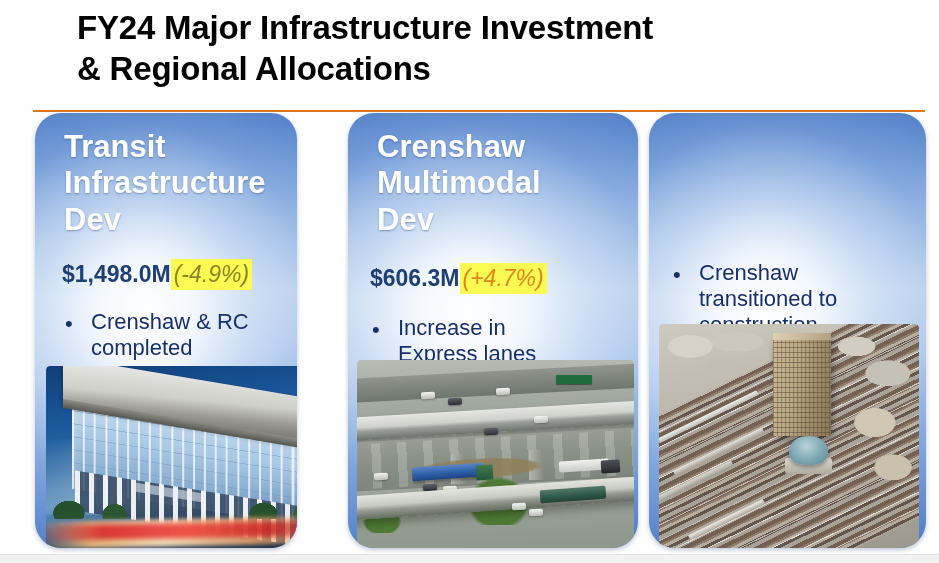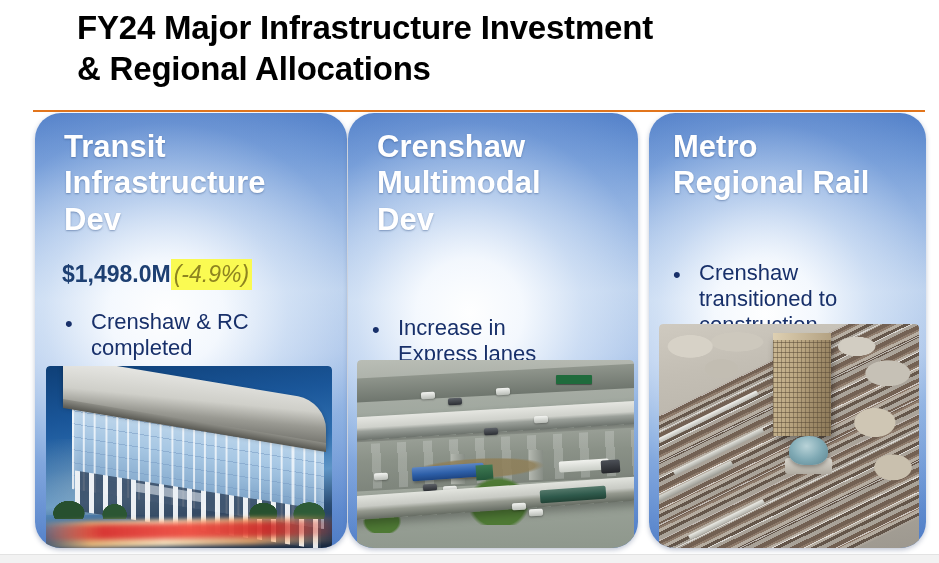--- a/index.html
+++ b/index.html
@@ -68,21 +68,21 @@
       linear-gradient(178deg,
         #4c7bc6 0%,
         #6a95d4 12%,
         #9dbbe4 27%,
         #c9dbf0 42%,
         #b6cdec 56%,
         #8bb0e0 70%,
         #6c96d5 84%,
         #4e7cc6 100%);
   }
-  .card.c1 { left: 35px;  width: 312px; }
+  .card.c1 { left: 35px;  width: 262px; }
   .card.c2 { left: 348px; width: 290px; }
   .card.c3 { left: 649px; width: 277px; }
 
   .card-inner {
     position: relative;
     width: 100%;
     height: 100%;
   }
 
   .card-heading {
@@ -469,20 +469,23 @@
       </div>
     </div>
   </div>
 
   <div class="card c2">
     <div class="card-inner">
       <div class="card-heading">Crenshaw
 Multimodal
 Dev</div>
 
+      <div class="metric-line">
+        <span class="metric-value">$606.3M</span><span class="metric-delta hl amber">(+4.7%)</span>
+      </div>
 
       <div class="bullet-block">
         <span class="dot">•</span>
         <span class="bullet-text">Increase in
 Express lanes</span>
       </div>
 
       <div class="photo">
         <div class="photo-art">
           <div class="ph2-bg"></div>
@@ -514,22 +517,20 @@
           <div class="ph2-veh ph2-truck-green"></div>
           <div class="ph2-car g"></div>
           <div class="ph2-car h"></div>
         </div>
       </div>
     </div>
   </div>
 
   <div class="card c3">
     <div class="card-inner">
-      <div class="card-heading">Metro
-Regional Rail</div>
 
 
       <div class="bullet-block">
         <span class="dot">•</span>
         <span class="bullet-text">Crenshaw
 transitioned to
 construction</span>
       </div>
 
       <div class="photo">

